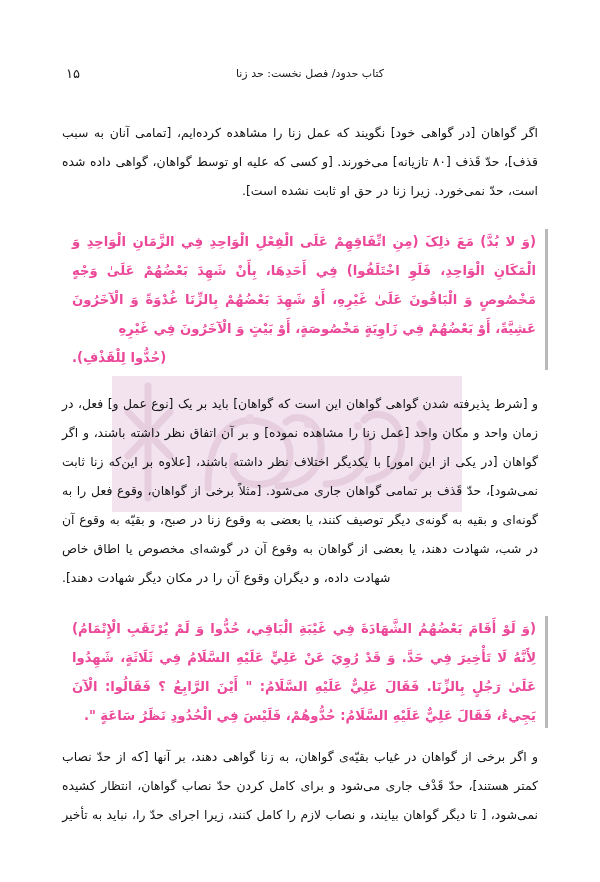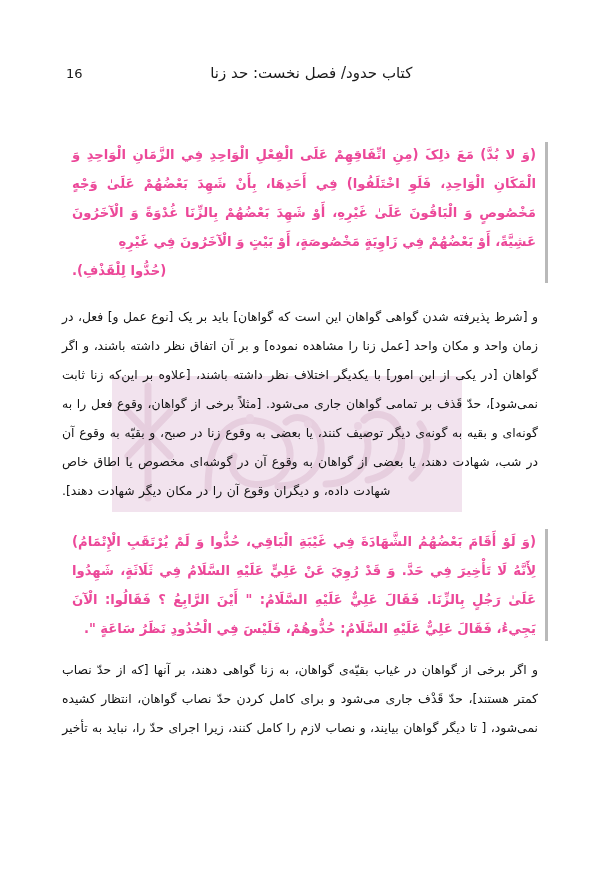--- a/index.html
+++ b/index.html
@@ -51,21 +51,21 @@
     left: 60px;
     right: 60px;
     height: 26px;
     display: flex;
     align-items: center;
     justify-content: flex-start;
     direction: rtl;
     z-index: 3;
   }
   .header-title {
-    font-size: 15px;
+    font-size: 11px;
     color: #1a1a1a;
     letter-spacing: 0.2px;
     white-space: nowrap;
   }
   .header-spacer {
     flex: 1 1 auto;
   }
   .page-number {
     font-size: 13px;
     color: #1a1a1a;
@@ -162,25 +162,26 @@
       <circle cx="138" cy="50" r="4"></circle>
       <circle cx="196" cy="56" r="4"></circle>
       <circle cx="246" cy="58" r="4"></circle>
     </g>
   </svg>
 
   <div class="running-header">
     <span class="header-spacer"></span>
     <span class="header-title">کتاب حدود/ فصل نخست: حد زنا</span>
     <span class="header-spacer"></span>
-    <span class="page-number">16</span>
+    <span class="page-number">۱۵</span>
   </div>
 
   <div class="content">
 
+    <p class="para-fa">اگر گواهان [در گواهی خود] نگویند که عمل زنا را مشاهده کرده‌ایم، [تمامی آنان به سبب قذف]، حدّ قَذف [۸۰ تازیانه] می‌خورند. [و کسی که علیه او توسط گواهان، گواهی داده شده است، حدّ نمی‌خورد. زیرا زنا در حق او ثابت نشده است].</p>
 
     <div class="gap-lg"></div>
 
     <div class="block-ar">
       <span>(وَ لا بُدَّ) مَعَ ذلِکَ (مِنِ اتِّفَاقِهِمْ عَلَى الْفِعْلِ الْوَاحِدِ فِي الزَّمَانِ الْوَاحِدِ وَ الْمَکَانِ الْوَاحِدِ، فَلَوِ اخْتَلَفُوا) فِي أَحَدِهَا، بِأَنْ شَهِدَ بَعْضُهُمْ عَلَىٰ وَجْهٍ مَخْصُوصٍ وَ الْبَاقُونَ عَلَىٰ غَيْرِهِ، أَوْ شَهِدَ بَعْضُهُمْ بِالزِّنَا غُدْوَةً وَ الْآخَرُونَ عَشِيَّةً، أَوْ بَعْضُهُمْ فِي زَاوِيَةٍ مَخْصُوصَةٍ، أَوْ بَيْتٍ وَ الْآخَرُونَ فِي غَيْرِهِ</span>
       <span class="tail">(حُدُّوا لِلْقَذْفِ).</span>
     </div>
 
     <div class="gap-md"></div>
 

